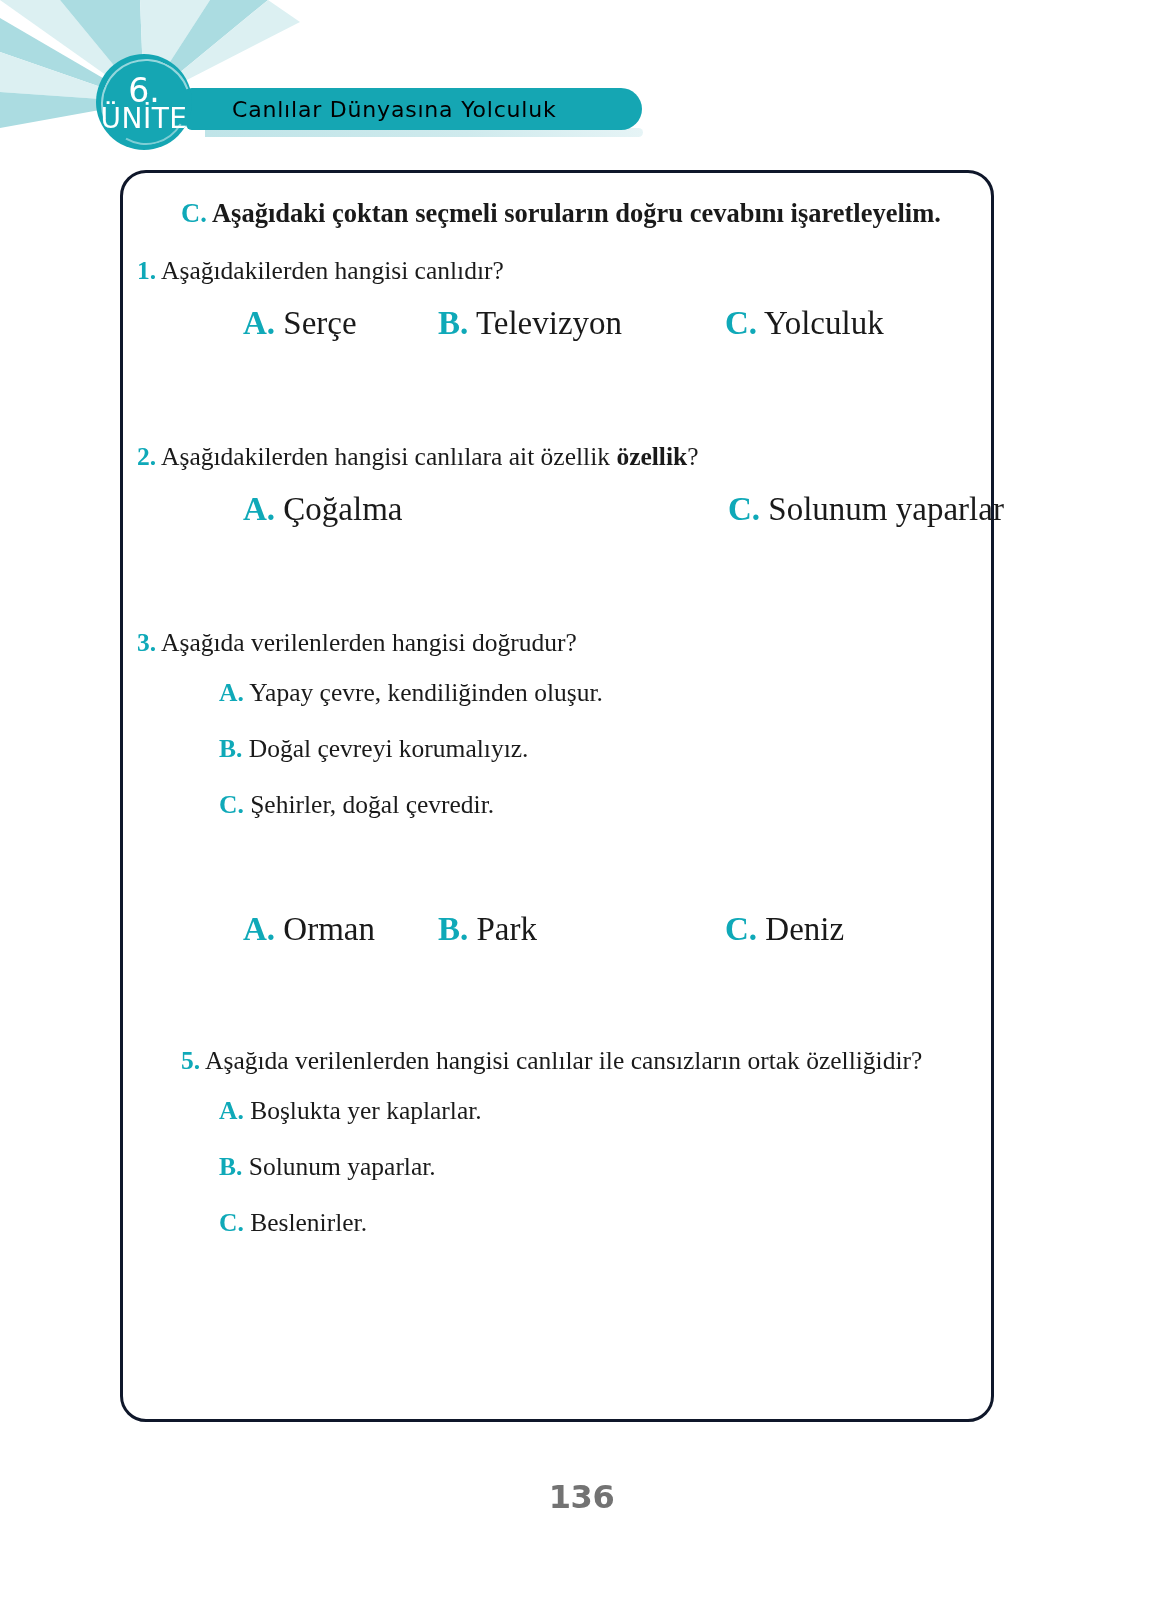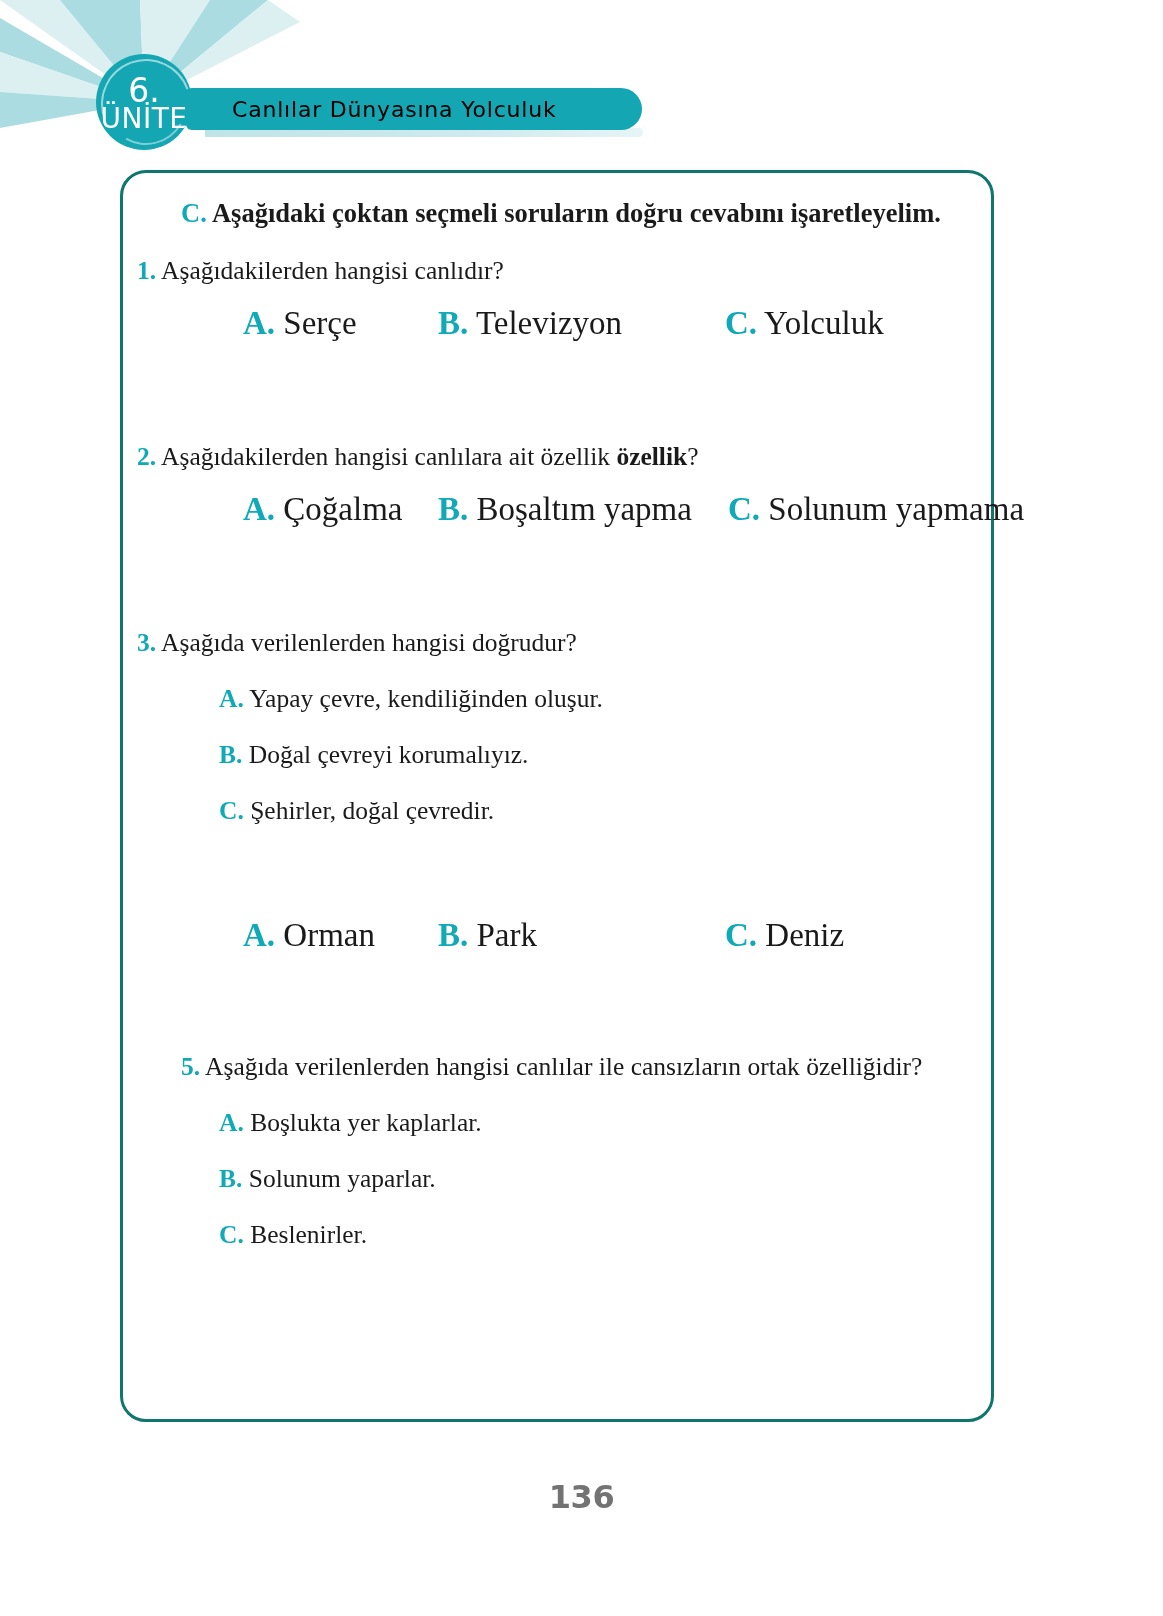--- a/index.html
+++ b/index.html
@@ -126,21 +126,21 @@
     white-space: nowrap;
   }
 
   
   #content-box {
     position: absolute;
     left: 120px;
     top: 170px;
     width: 874px;
     height: 1252px;
-    border: 3px solid #0f766e;
+    border: 3px solid #0f172a;
     border-radius: 26px;
     box-sizing: border-box;
     background: #ffffff;
   }
 
   .inner {
     position: absolute;
     left: 14px;
     top: 18px;
     width: 846px;
@@ -189,21 +189,21 @@
     margin-left: 24px;
   }
   .opt-letter {
     color: #0fa9b8;
     font-weight: bold;
   }
   .options-stack { margin-top: 10px; }
   .opt-stacked {
     font-size: 25.5px;
     line-height: 40px;
-    margin: 16px 0 16px 0;
+    margin: 4px 0 16px 0;
     padding-left: 82px;
   }
 
   .q1 { margin-top: 16px; }
   .q2 { margin-top: 94px; }
   .q3 { margin-top: 94px; }
   .q4 { margin-top: 84px; }
   .q5 { margin-top: 92px; }
 
   
@@ -262,22 +262,21 @@
         <span class="opt-inline" style="left:82px;"><span class="opt-letter">A.</span><span> Serçe</span></span>
         <span class="opt-inline" style="left:277px;"><span class="opt-letter">B.</span><span> Televizyon</span></span>
         <span class="opt-inline" style="left:564px;"><span class="opt-letter">C.</span><span> Yolculuk</span></span>
       </div>
     </div>
 
     <div class="question-block q2">
       <p class="q-text"><span class="qnum">2.</span><span> Aşağıdakilerden hangisi canlılara ait özellik </span><b>özellik</b><span>?</span></p>
       <div class="options-row">
         <span class="opt-inline" style="left:82px;"><span class="opt-letter">A.</span><span> Çoğalma</span></span>
-        <span class="opt-inline" style="left:277px;"><span class="opt-letter">B.</span><span> Boşaltım yapma</span></span>
-        <span class="opt-inline" style="left:567px;"><span class="opt-letter">C.</span><span> Solunum yapmama</span></span>
+        <span class="opt-inline" style="left:567px;"><span class="opt-letter">C.</span><span> Solunum yaparlar</span></span>
       </div>
     </div>
 
     <div class="question-block q3">
       <p class="q-text"><span class="qnum">3.</span><span> Aşağıda verilenlerden hangisi doğrudur?</span></p>
       <div class="options-stack">
         <p class="opt-stacked"><span class="opt-letter">A.</span><span> Yapay çevre, kendiliğinden oluşur.</span></p>
         <p class="opt-stacked"><span class="opt-letter">B.</span><span> Doğal çevreyi korumalıyız.</span></p>
         <p class="opt-stacked"><span class="opt-letter">C.</span><span> Şehirler, doğal çevredir.</span></p>
       </div>

